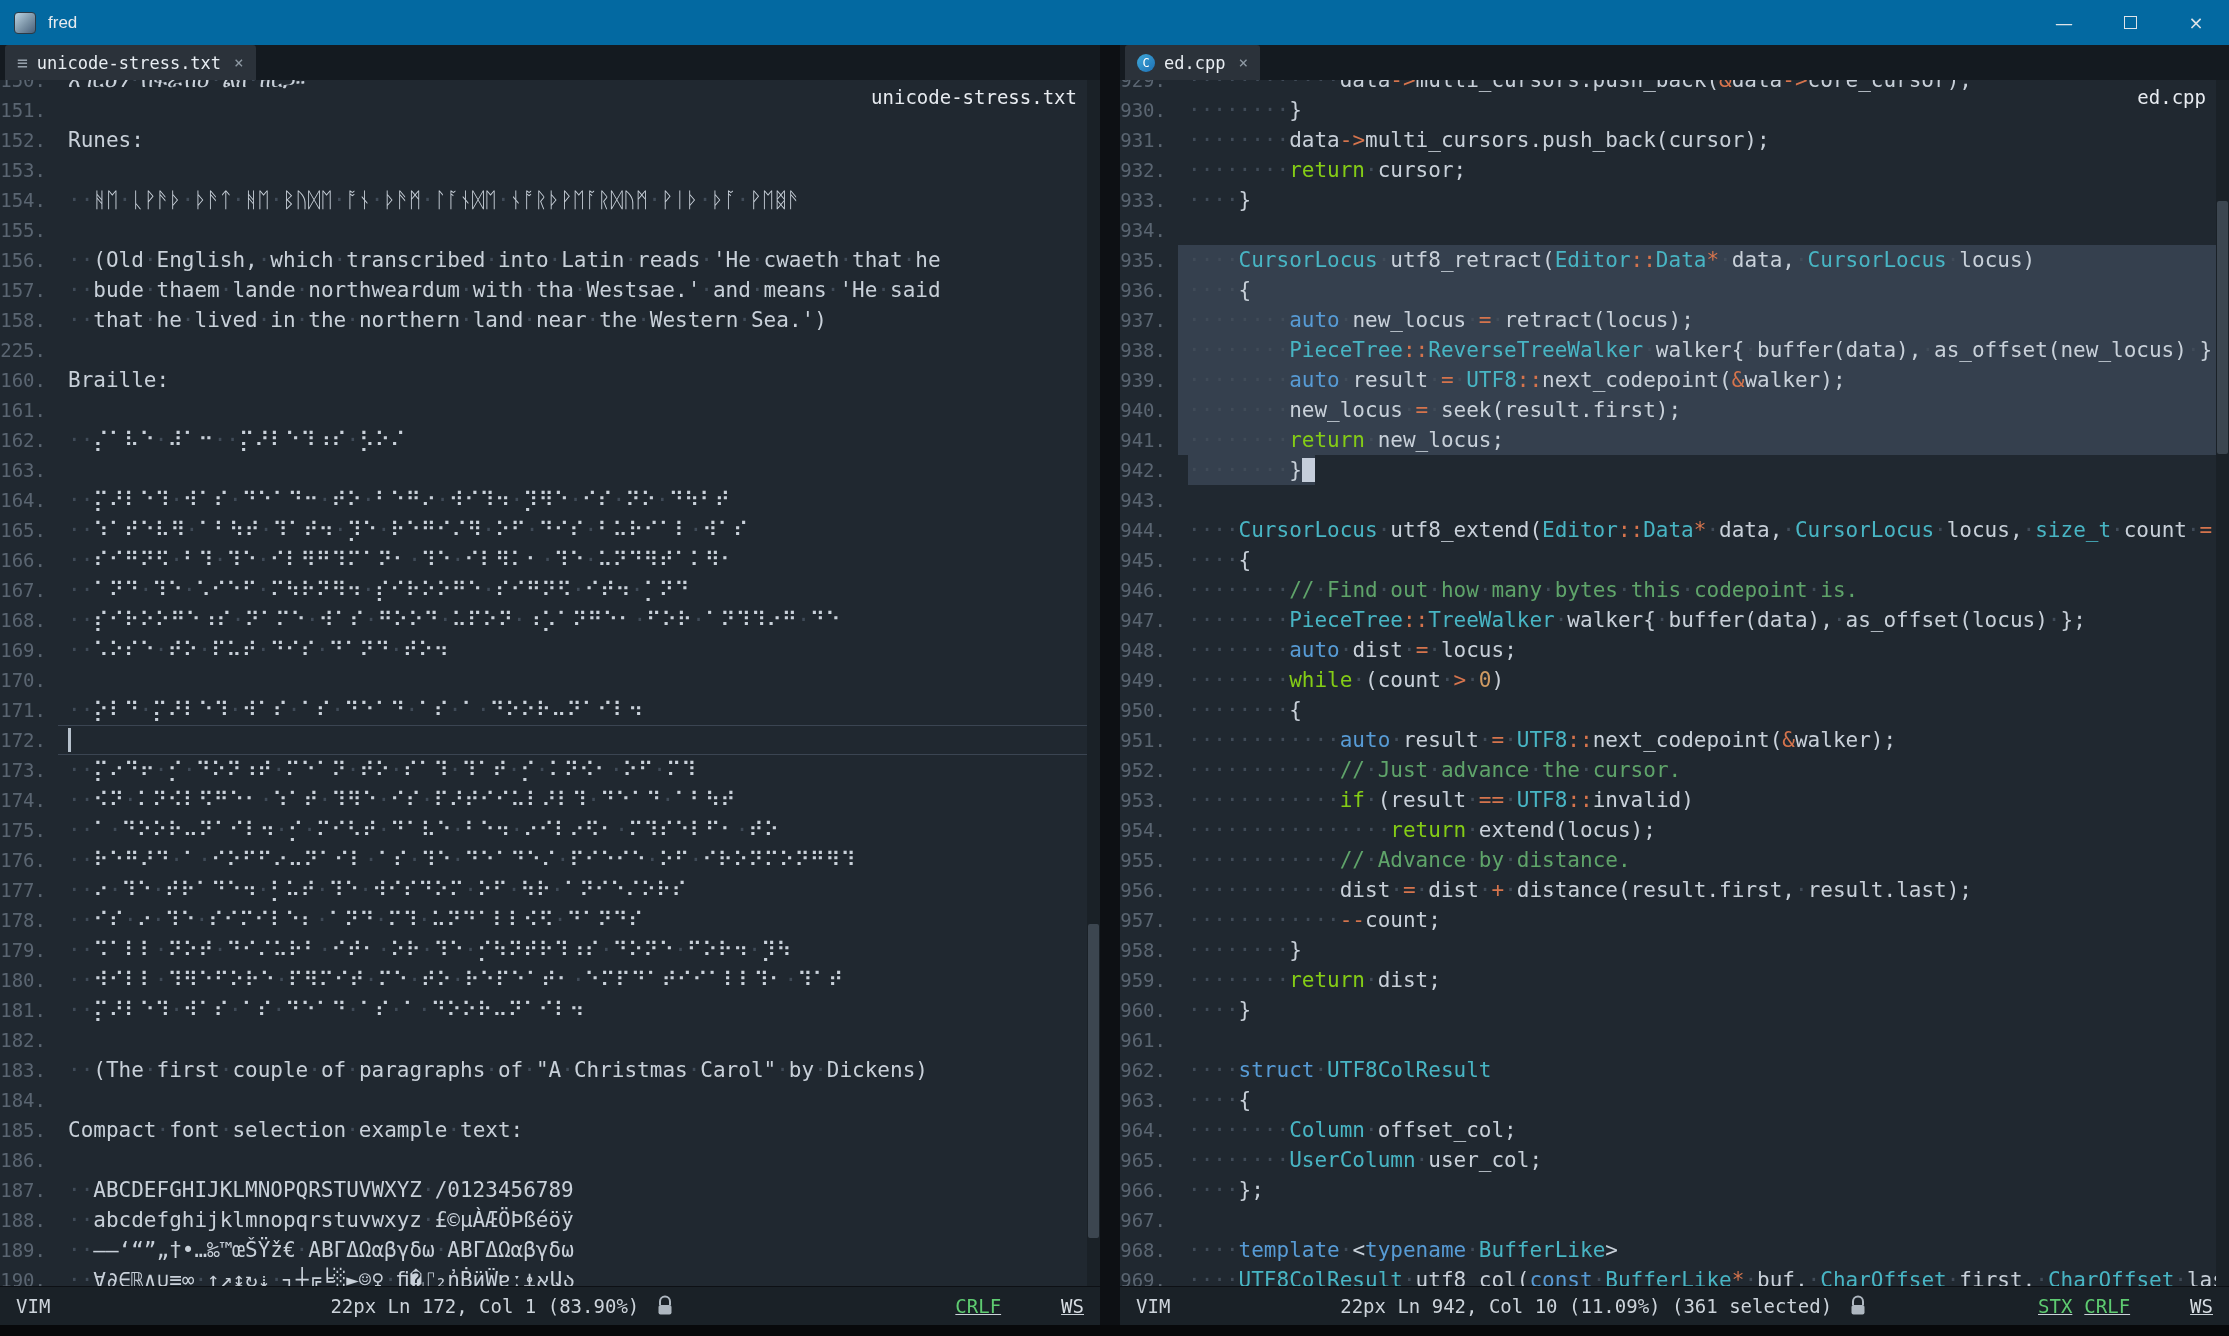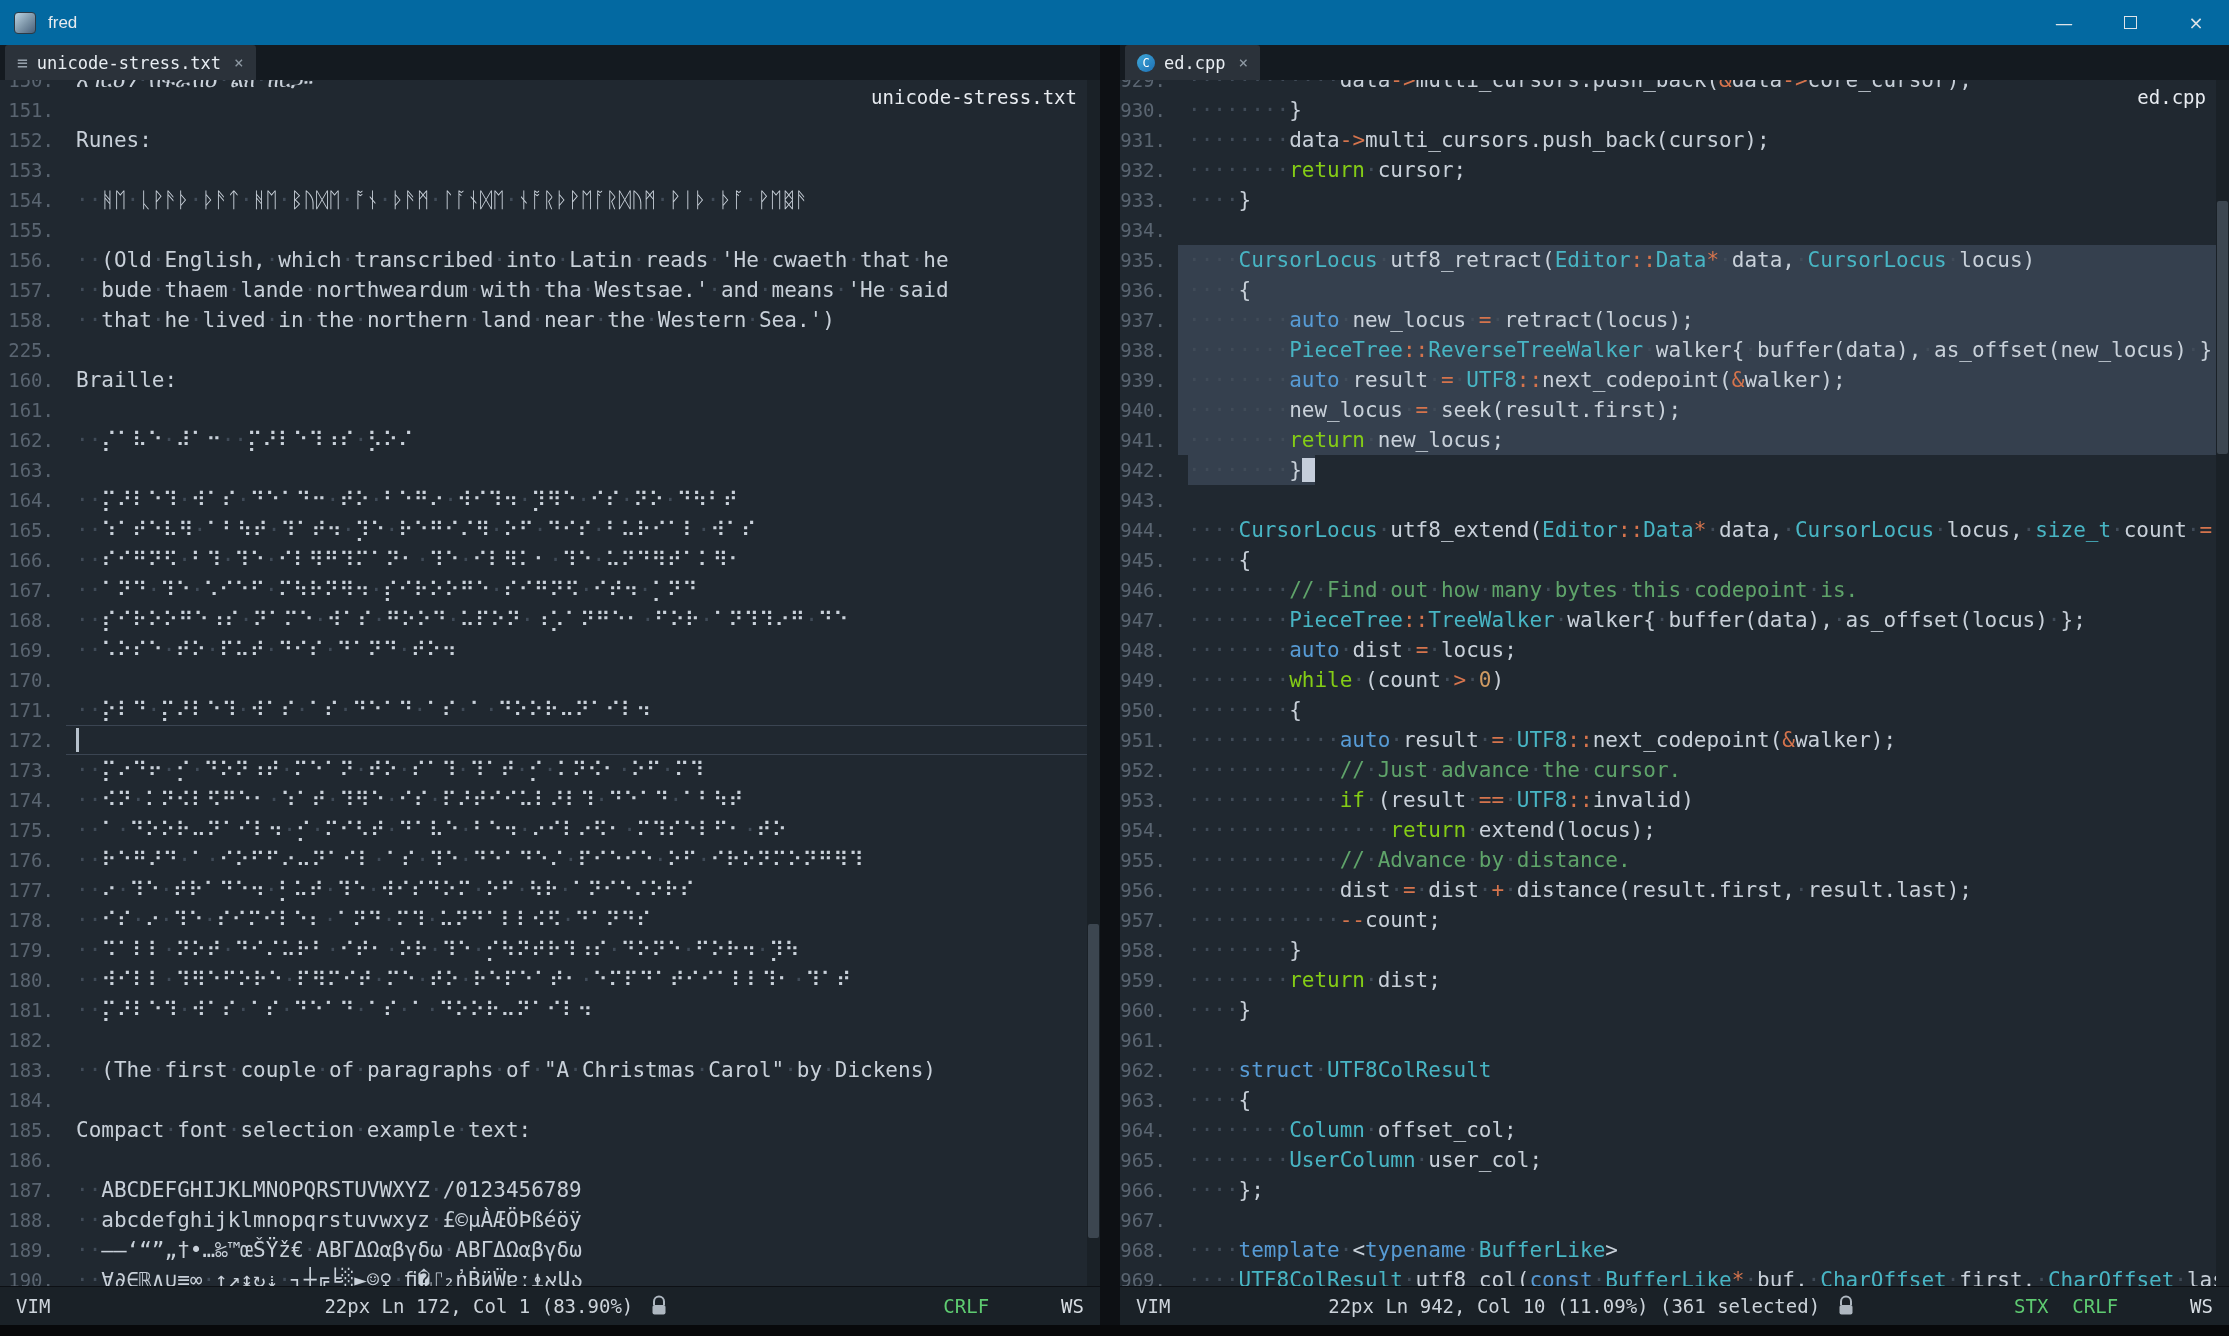--- a/index.html
+++ b/index.html
@@ -63,21 +63,21 @@
 
   .scrollbar { position:absolute; top:0; bottom:0; right:0; width:13px; background:#1a2127; }
   .scroll-thumb { position:absolute; left:1px; right:1px; background:#3c4650; border-radius:2px; }
 
   
   .statusbar { flex:0 0 38px; background:#1a2127; border-top:1px solid #0d1014;
                display:flex; align-items:center; padding:8px 16px; gap:16px;
                font-size:19px; color:#ccd3da; white-space:pre; }
   .status-info { margin-left:auto; }
   .lock { display:flex; align-items:center; }
-  .status-flags { margin-left:auto; display:flex; gap:24px; }
+  .status-flags { margin-left:auto; display:flex; gap:12px;text-decoration:underline; }
   .flag.green { color:#5ecb71; }
   .flag.plain { color:#d7dde3;margin-left:48px; }
 
   .bottom-strip { flex:0 0 11px; background:#08090b; }
 </style>
 </head>
 <body>
 
 <div class="window">
 
@@ -102,21 +102,21 @@
     <section class="pane left">
       <div class="tabstrip">
         <div class="tab">
           <span class="ticon">≡</span>
           <span class="tlabel">unicode-stress.txt</span>
           <span class="tclose">×</span>
         </div>
       </div>
       <div class="editor">
         <div class="overlay-filename">unicode-stress.txt</div>
-        <div class="lines" style="top: -15px; padding-left: 8px;">
+        <div class="lines" style="top: -15px;">
             <div class="line"><span class="ln">150.</span><span class="code"><span class="d">እግርህን</span><span class="w">·</span><span class="d">በፍራሽህ</span><span class="w">·</span><span class="d">ልክ</span><span class="w">·</span><span class="d">ዘርጋ።</span></span></div>
             <div class="line"><span class="ln">151.</span><span class="code"></span></div>
             <div class="line"><span class="ln">152.</span><span class="code"><span class="d">Runes:</span></span></div>
             <div class="line"><span class="ln">153.</span><span class="code"></span></div>
             <div class="line"><span class="ln">154.</span><span class="code"><span class="w">··</span><span class="d">ᚻᛖ</span><span class="w">·</span><span class="d">ᚳᚹᚫᚦ</span><span class="w">·</span><span class="d">ᚦᚫᛏ</span><span class="w">·</span><span class="d">ᚻᛖ</span><span class="w">·</span><span class="d">ᛒᚢᛞᛖ</span><span class="w">·</span><span class="d">ᚩᚾ</span><span class="w">·</span><span class="d">ᚦᚫᛗ</span><span class="w">·</span><span class="d">ᛚᚪᚾᛞᛖ</span><span class="w">·</span><span class="d">ᚾᚩᚱᚦᚹᛖᚪᚱᛞᚢᛗ</span><span class="w">·</span><span class="d">ᚹᛁᚦ</span><span class="w">·</span><span class="d">ᚦᚪ</span><span class="w">·</span><span class="d">ᚹᛖᛥᚫ</span></span></div>
             <div class="line"><span class="ln">155.</span><span class="code"></span></div>
             <div class="line"><span class="ln">156.</span><span class="code"><span class="w">··</span><span class="d">(Old</span><span class="w">·</span><span class="d">English,</span><span class="w">·</span><span class="d">which</span><span class="w">·</span><span class="d">transcribed</span><span class="w">·</span><span class="d">into</span><span class="w">·</span><span class="d">Latin</span><span class="w">·</span><span class="d">reads</span><span class="w">·</span><span class="d">'He</span><span class="w">·</span><span class="d">cwaeth</span><span class="w">·</span><span class="d">that</span><span class="w">·</span><span class="d">he</span></span></div>
             <div class="line"><span class="ln">157.</span><span class="code"><span class="w">··</span><span class="d">bude</span><span class="w">·</span><span class="d">thaem</span><span class="w">·</span><span class="d">lande</span><span class="w">·</span><span class="d">northweardum</span><span class="w">·</span><span class="d">with</span><span class="w">·</span><span class="d">tha</span><span class="w">·</span><span class="d">Westsae.'</span><span class="w">·</span><span class="d">and</span><span class="w">·</span><span class="d">means</span><span class="w">·</span><span class="d">'He</span><span class="w">·</span><span class="d">said</span></span></div>
             <div class="line"><span class="ln">158.</span><span class="code"><span class="w">··</span><span class="d">that</span><span class="w">·</span><span class="d">he</span><span class="w">·</span><span class="d">lived</span><span class="w">·</span><span class="d">in</span><span class="w">·</span><span class="d">the</span><span class="w">·</span><span class="d">northern</span><span class="w">·</span><span class="d">land</span><span class="w">·</span><span class="d">near</span><span class="w">·</span><span class="d">the</span><span class="w">·</span><span class="d">Western</span><span class="w">·</span><span class="d">Sea.')</span></span></div>
             <div class="line"><span class="ln">225.</span><span class="code"></span></div>

